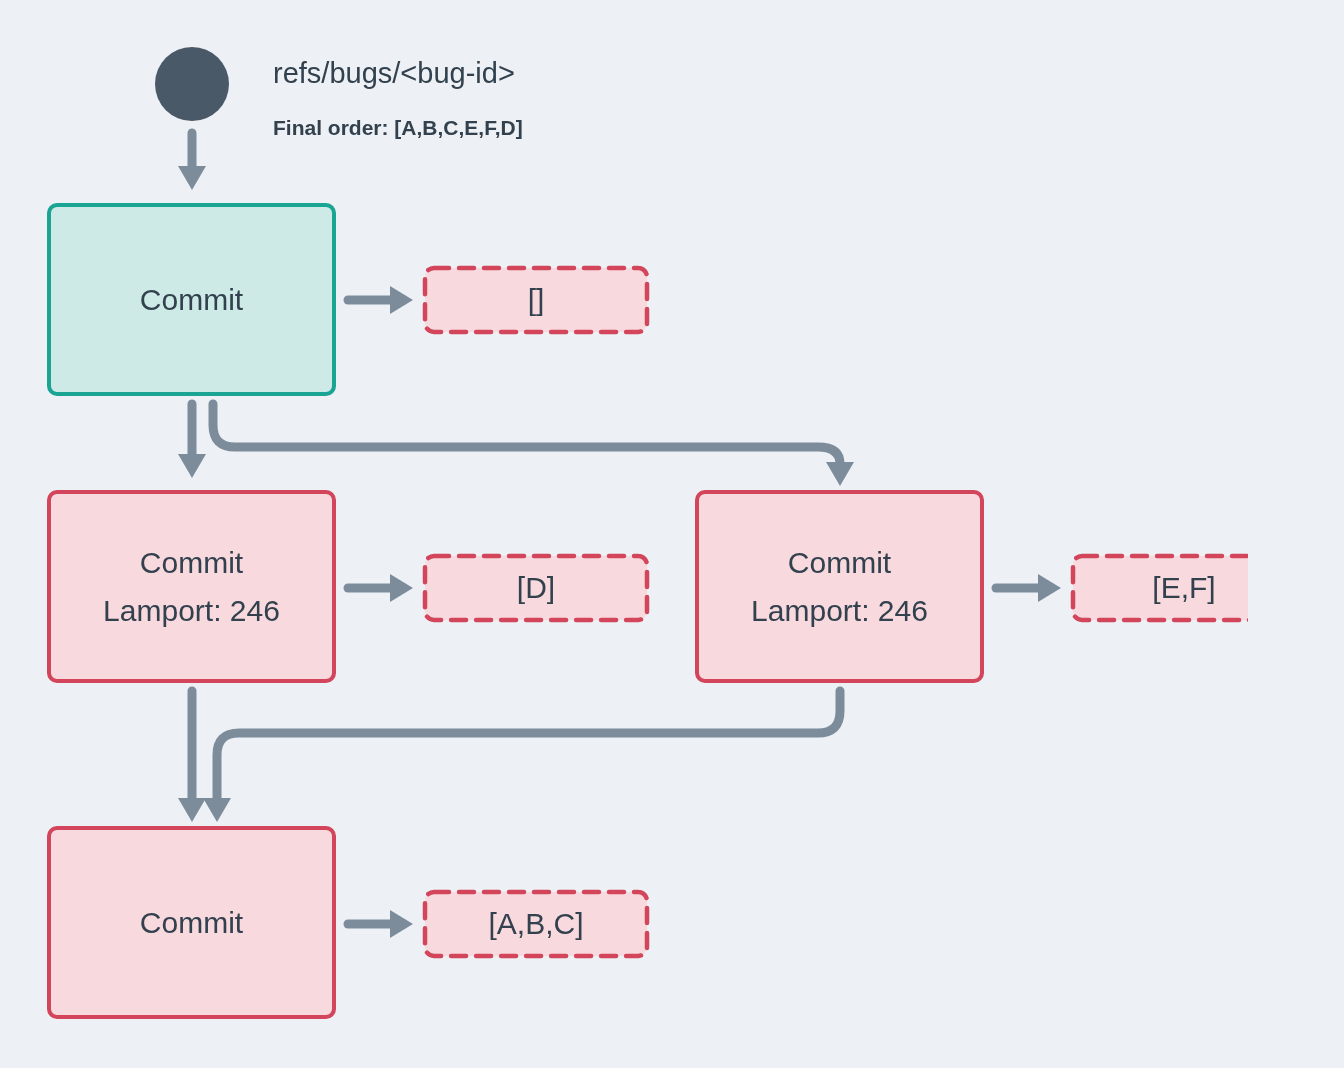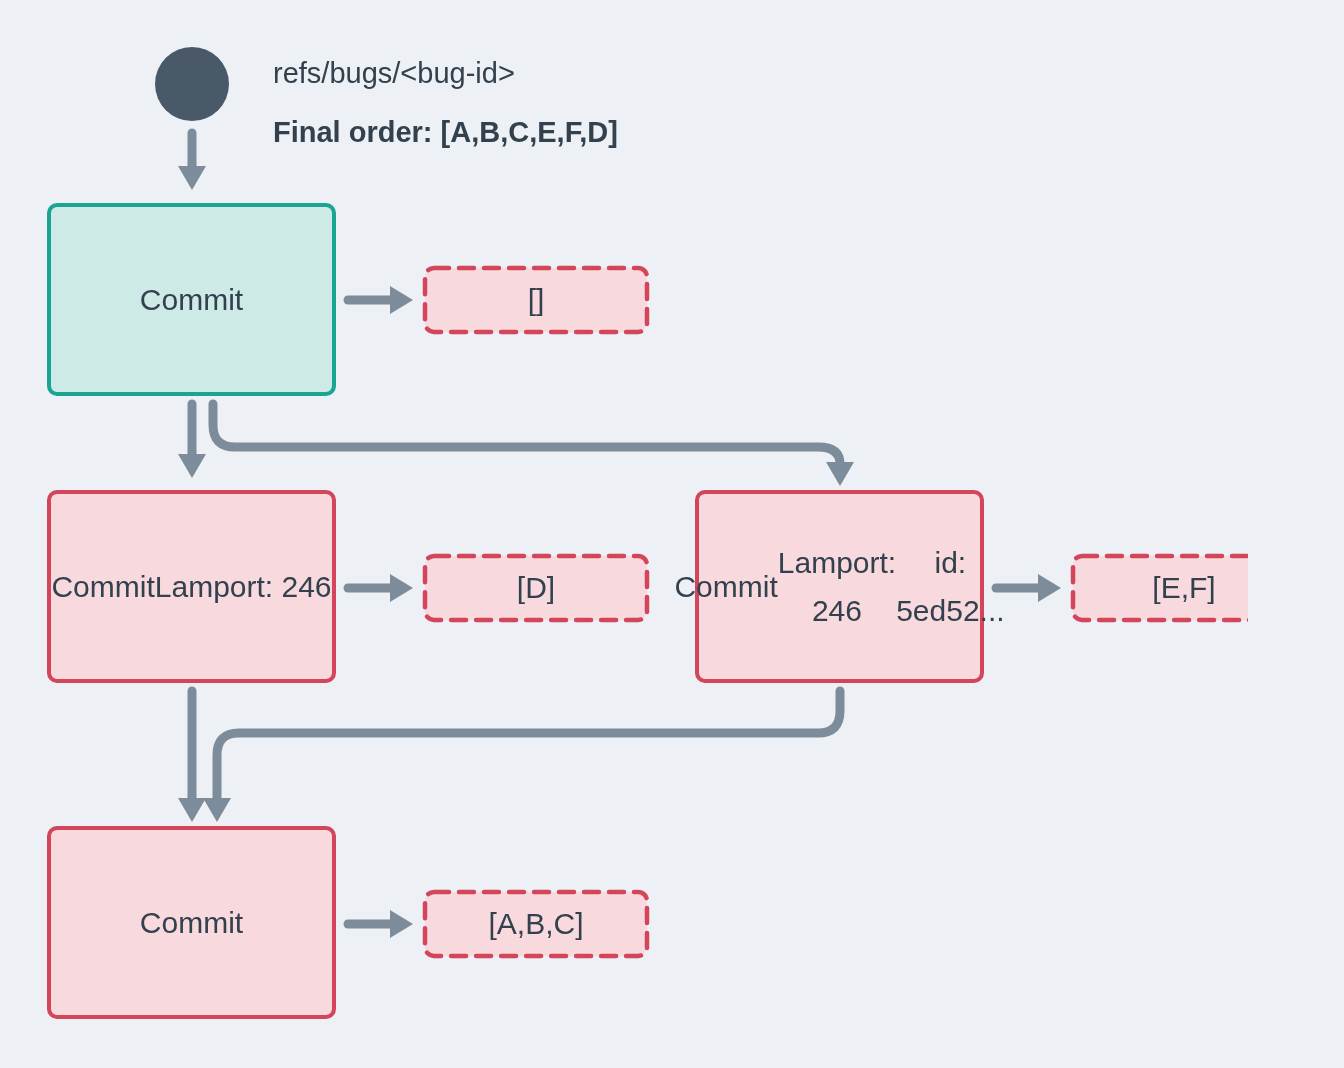--- a/index.html
+++ b/index.html
@@ -50,34 +50,34 @@
   .ref-label {
     position: absolute;
     left: 273px; top: 57px;
     font-size: 29px;
     color: var(--text-dark);
     white-space: nowrap;
   }
   .final-order-label {
     position: absolute;
     left: 273px; top: 116px;
-    font-size: 29px;
+    font-size: 21px;
     font-weight: bold;
     color: var(--text-dark);
     white-space: nowrap;
   }
 
   .commit-box {
     position: absolute;
     width: 289px; height: 193px;
     border-radius: 10px;
     border: 4px solid var(--red-border);
     background: var(--pink-fill);
     display: flex;
-    flex-direction: row;
+    flex-direction: column;
     align-items: center;
     justify-content: center;
     font-size: 30px;
     line-height: 48px;
     color: var(--text-dark);
     text-align: center;
   }
   .commit-box.root {
     border-color: var(--teal-border);
     background: var(--teal-fill);
@@ -167,21 +167,20 @@
   </div>
 
   <div class="commit-box commit-2">
     <span>Commit</span>
     <span>Lamport: 246</span>
   </div>
 
   <div class="commit-box commit-3">
     <span>Commit</span>
     <span>Lamport: 246</span>
-    <span>id: 5ed52...</span>
   </div>
 
   <div class="commit-box commit-4">
     <span>Commit</span>
   </div>
 
   <div class="ops-box ops-1">
     <svg viewBox="0 0 228 70">
       <rect class="ops-rect" x="3" y="3" width="222" height="64" rx="9"></rect>
     </svg>

